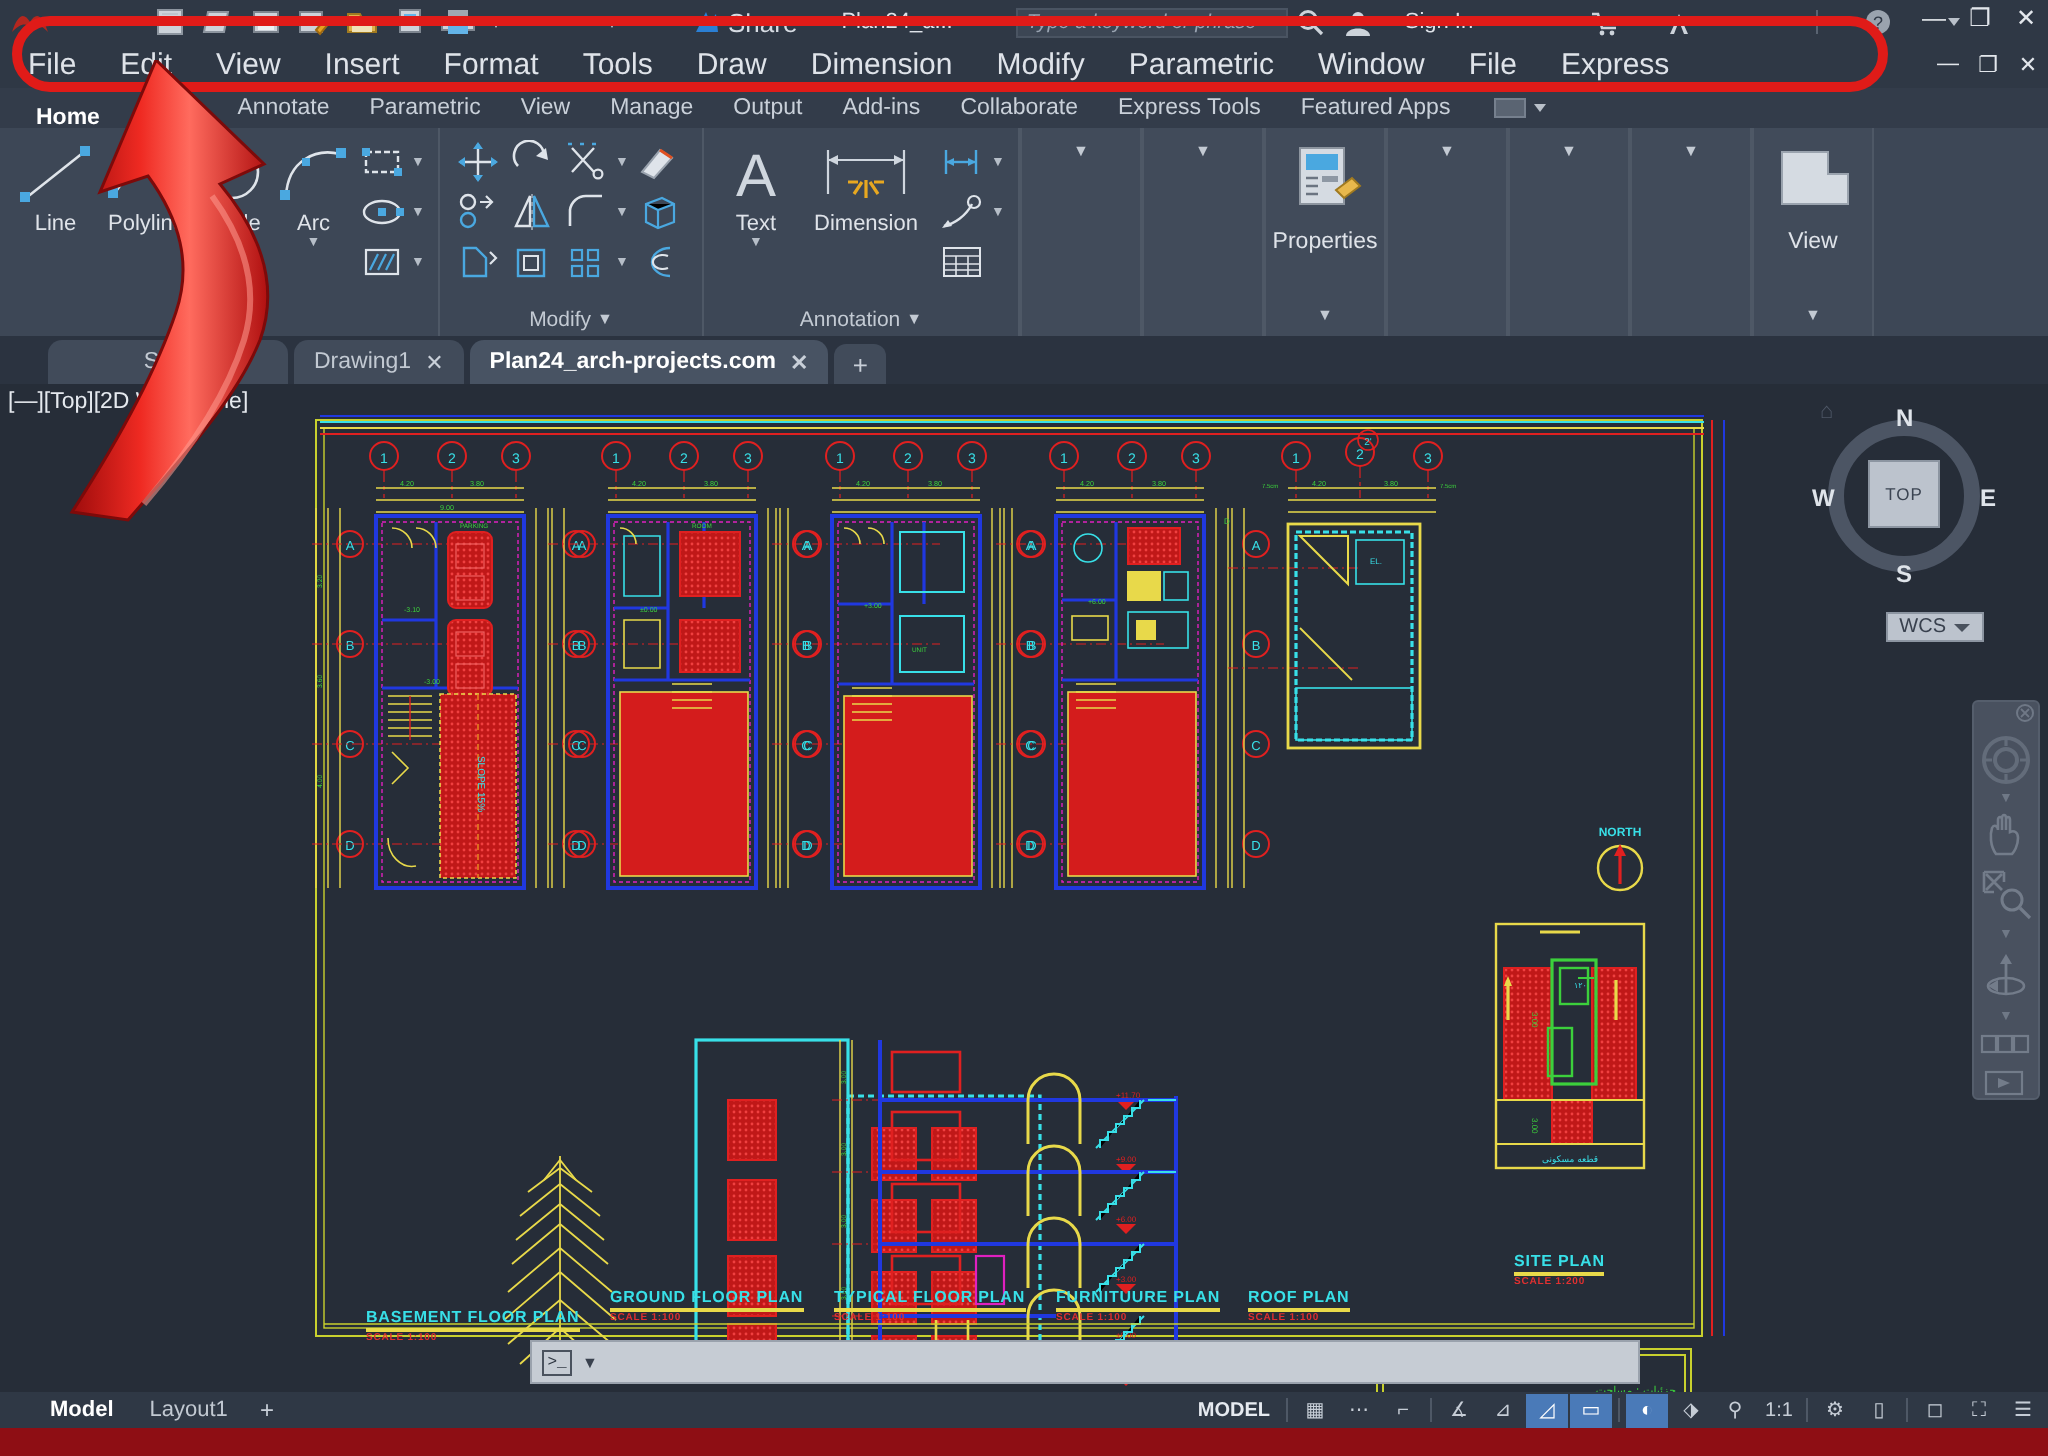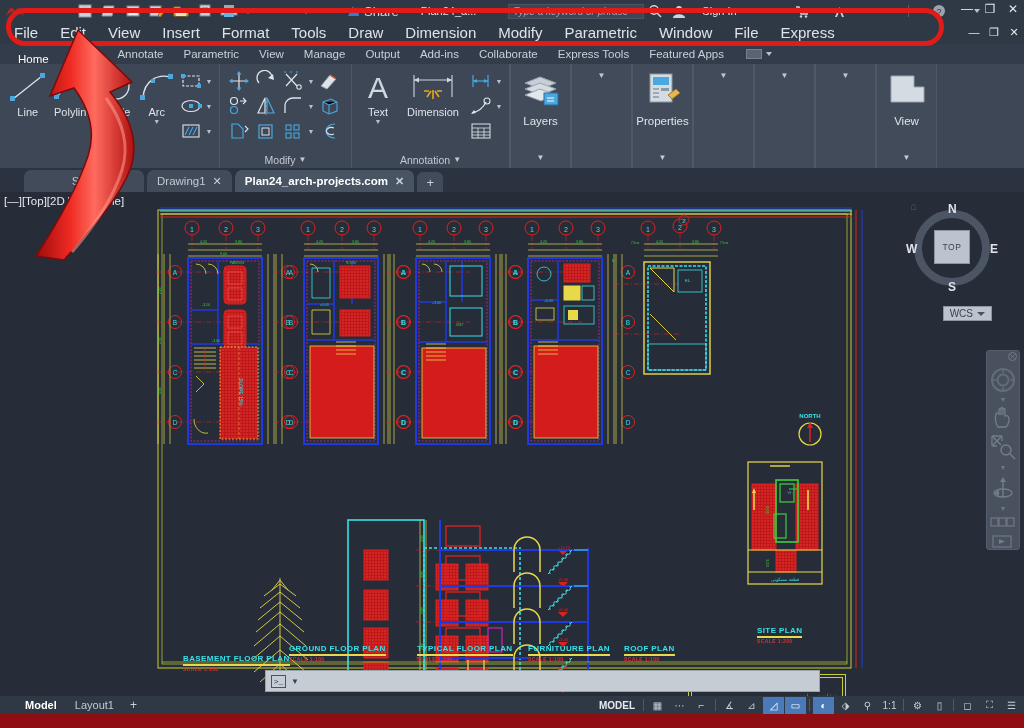--- a/index.html
+++ b/index.html
@@ -45,21 +45,21 @@
   .menu-item.first { padding-left: 4px; }
   .menubar-winbtns { position: absolute; right: 4px; top: 4px; display: flex; gap: 8px; }
   .menubar-winbtns div { color: #e3e7ec; font-size: 11px; width: 12px; text-align: center; }
 
   
   .ribbon-tabs {
     position: absolute; top: 44px; left: 0; width: 1024px; height: 20px;
     background: #333c4a; display: flex; align-items: center; padding-left: 8px;
   }
   .rtab { color: #c9d0d9; font-size: 11.5px; padding: 0 10px; line-height: 19px; white-space: nowrap; }
-  .rtab.active { color: #ffffff; font-weight: normal; margin-top: 11px; }
+  .rtab.active { color: #ffffff; font-weight: bold; margin-top: 11px; }
   .rtab-drop { margin-left: 12px; display: flex; align-items: center; gap: 3px; }
   .rtab-drop .box { width: 16px; height: 10px; background: #5a6472; border: 1px solid #76808e; }
 
   
   .ribbon {
     position: absolute; top: 64px; left: 0; width: 1024px; height: 104px;
     background: #3d4756; display: flex; align-items: stretch;
   }
   .panel { position: relative; display: flex; flex-direction: column; border-right: 1px solid #4e5866; }
   .panel-body { flex: 1; display: flex; align-items: flex-start; padding: 4px 6px 0; gap: 2px; }
@@ -634,32 +634,20 @@
           </div>
         </div>
       </div>
       <div class="panel-title">
         <span>Annotation</span>
         <span class="caret-dn">▼</span>
       </div>
     </div>
 
     <div class="panel big" style="width:61px">
-      <div class="panel-body">
-        <div class="bigbtn-ico">
-          <svg width="42" height="38">
-              <path d="M5 12 L20 6 L36 12 L21 18Z" fill="#c7ced6" stroke="#9aa3ae"></path>
-              <path d="M5 18 L20 12 L36 18 L21 24Z" fill="#d5dbe2" stroke="#9aa3ae"></path>
-              <path d="M5 24 L20 18 L36 24 L21 30Z" fill="#e3e8ed" stroke="#9aa3ae"></path>
-              <rect x="24" y="22" width="14" height="12" fill="#4aa8e0" stroke="#2a6d9c"></rect>
-              <path d="M27 27 h7 M27 30 h7" stroke="#fff" stroke-width="1"></path>
-            </svg>
-        </div>
-        <div class="bigbtn-lbl">Layers</div>
-      </div>
       <div class="panel-title">
         <span class="caret-dn">▼</span>
       </div>
     </div>
 
     <div class="panel big" style="width:61px">
       <div class="panel-title">
         <span class="caret-dn">▼</span>
       </div>
     </div>
@@ -1190,21 +1178,21 @@
       </g>
 
       <path d="M162 470 H847" stroke="#c8d02e" stroke-width=".7"></path>
     </svg>
 
     <div class="plan-lbl" style="left:183px;top:462px">
       <span>BASEMENT FLOOR PLAN</span>
       <span class="ul"></span>
       <span class="sub">SCALE 1:100</span>
     </div>
-    <div class="plan-lbl" style="left:289px;top:452px">
+    <div class="plan-lbl" style="left:305px;top:452px">
       <span>GROUND  FLOOR  PLAN</span>
       <span class="ul"></span>
       <span class="sub">SCALE 1:100</span>
     </div>
     <div class="plan-lbl" style="left:417px;top:452px">
       <span>TYPICAL FLOOR PLAN</span>
       <span class="ul"></span>
       <span class="sub">SCALE 1:100</span>
     </div>
     <div class="plan-lbl" style="left:528px;top:452px">

